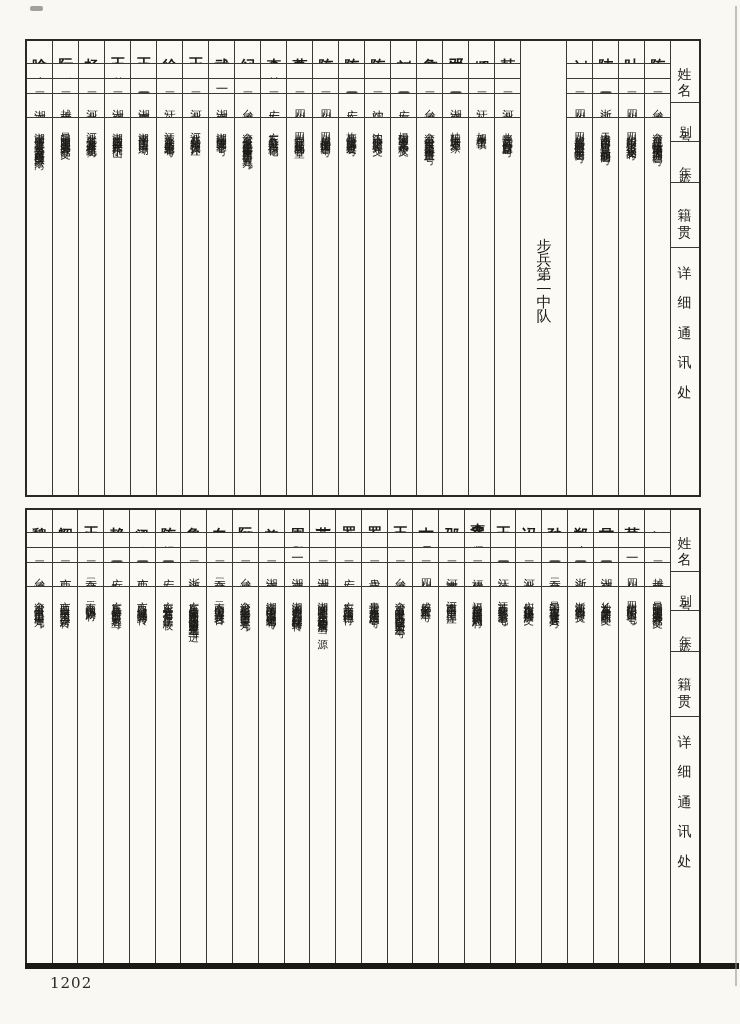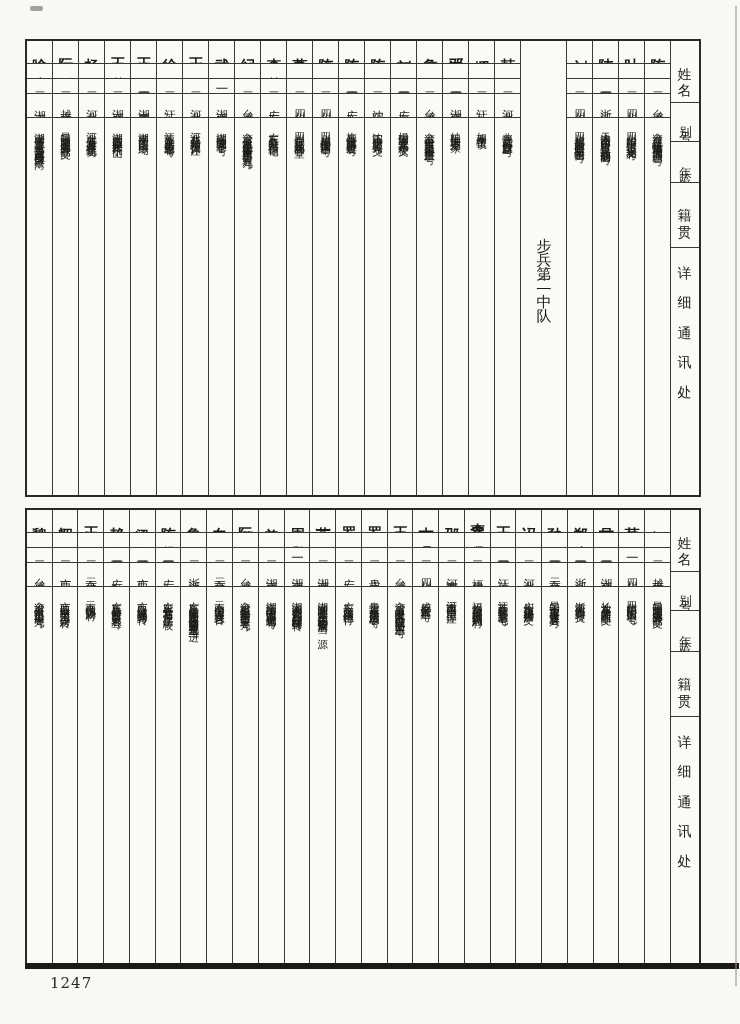--- a/index.html
+++ b/index.html
@@ -975,14 +975,14 @@
     <div class="cell c-native">
           <span class="v">台湾台中</span>
         </div>
     <div class="cell c-addr">
           <span class="v">台湾省台中市自治街十九号</span>
         </div>
   </div>
 </div>
   <div class="bottom-band"></div>
   <div class="right-edge-line"></div>
-  <div class="page-number">1247</div>
+  <div class="page-number">1202</div>
 </div>
 
 </body></html>

